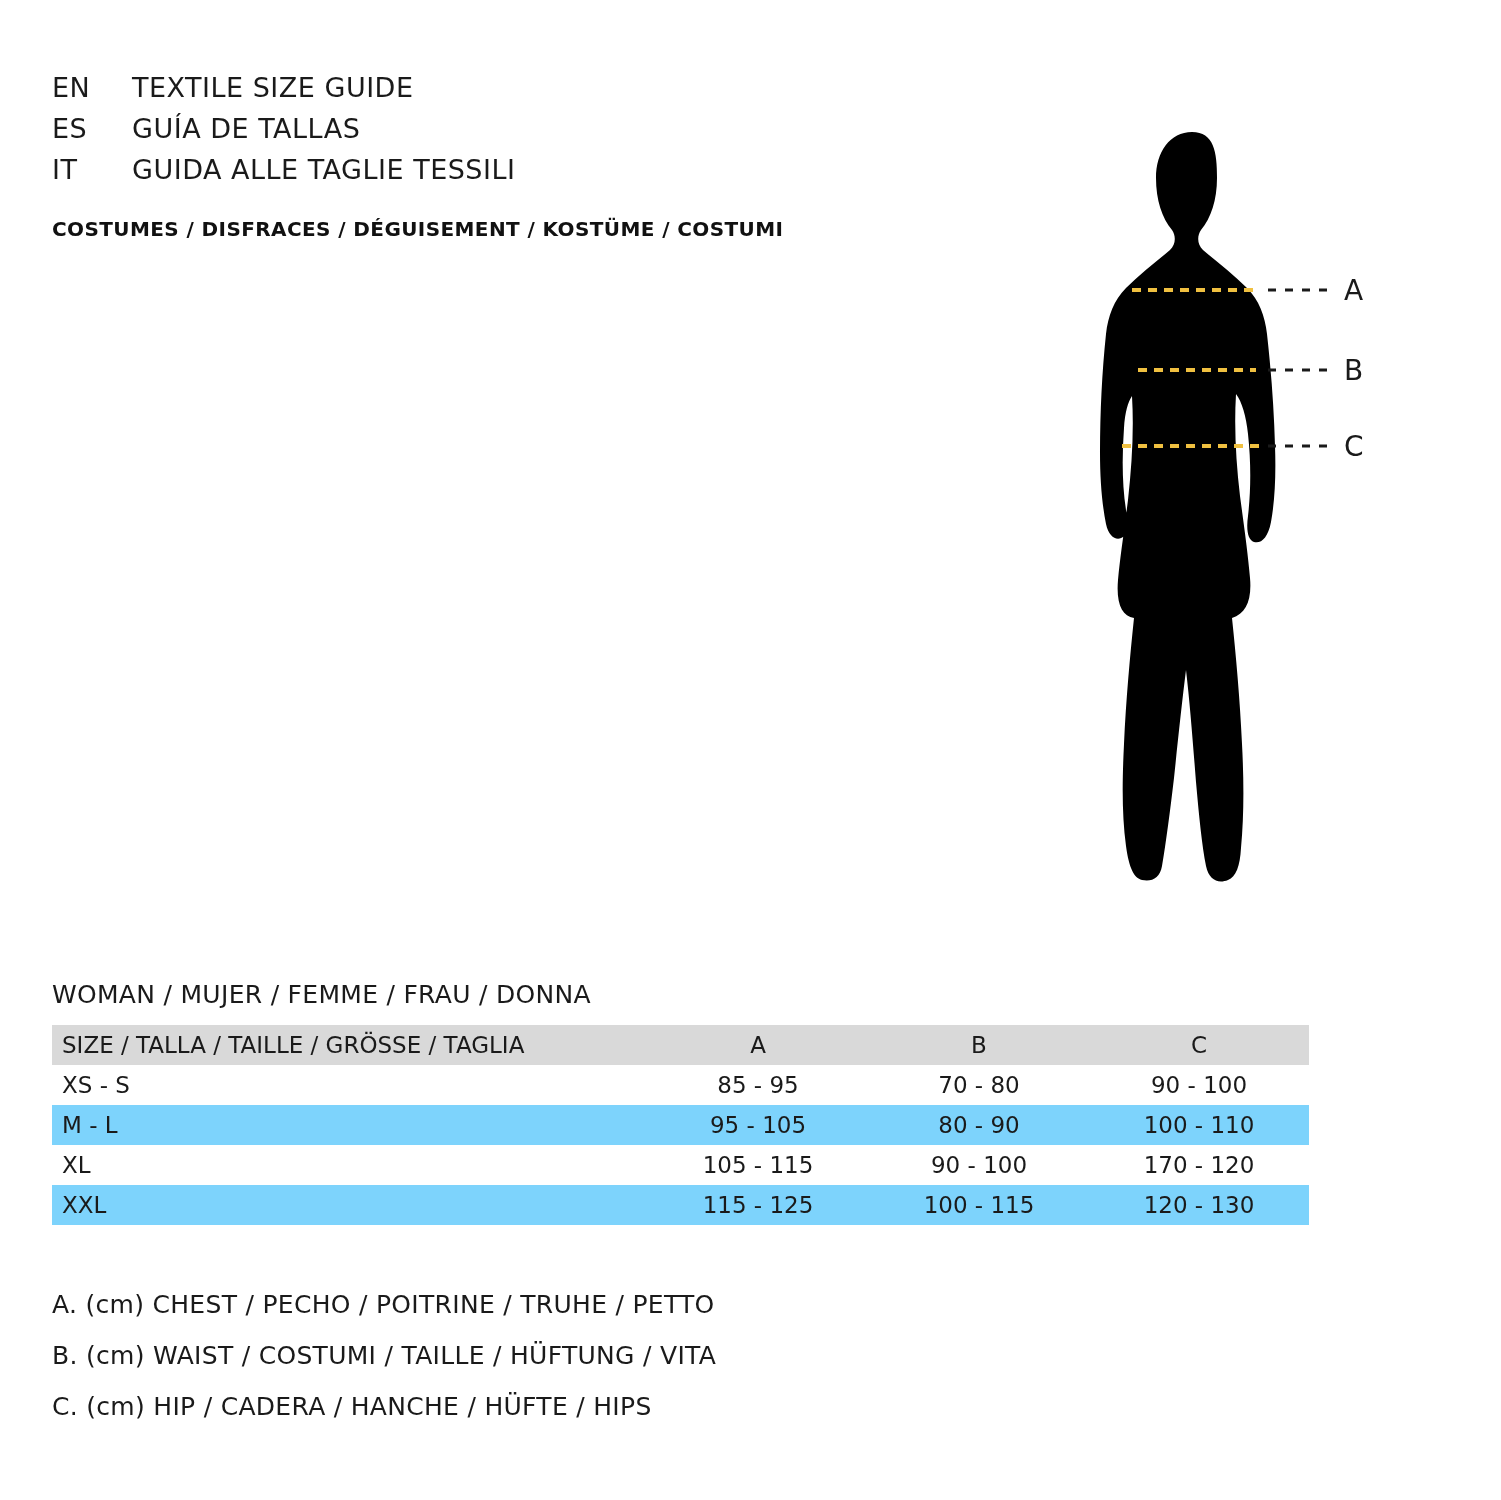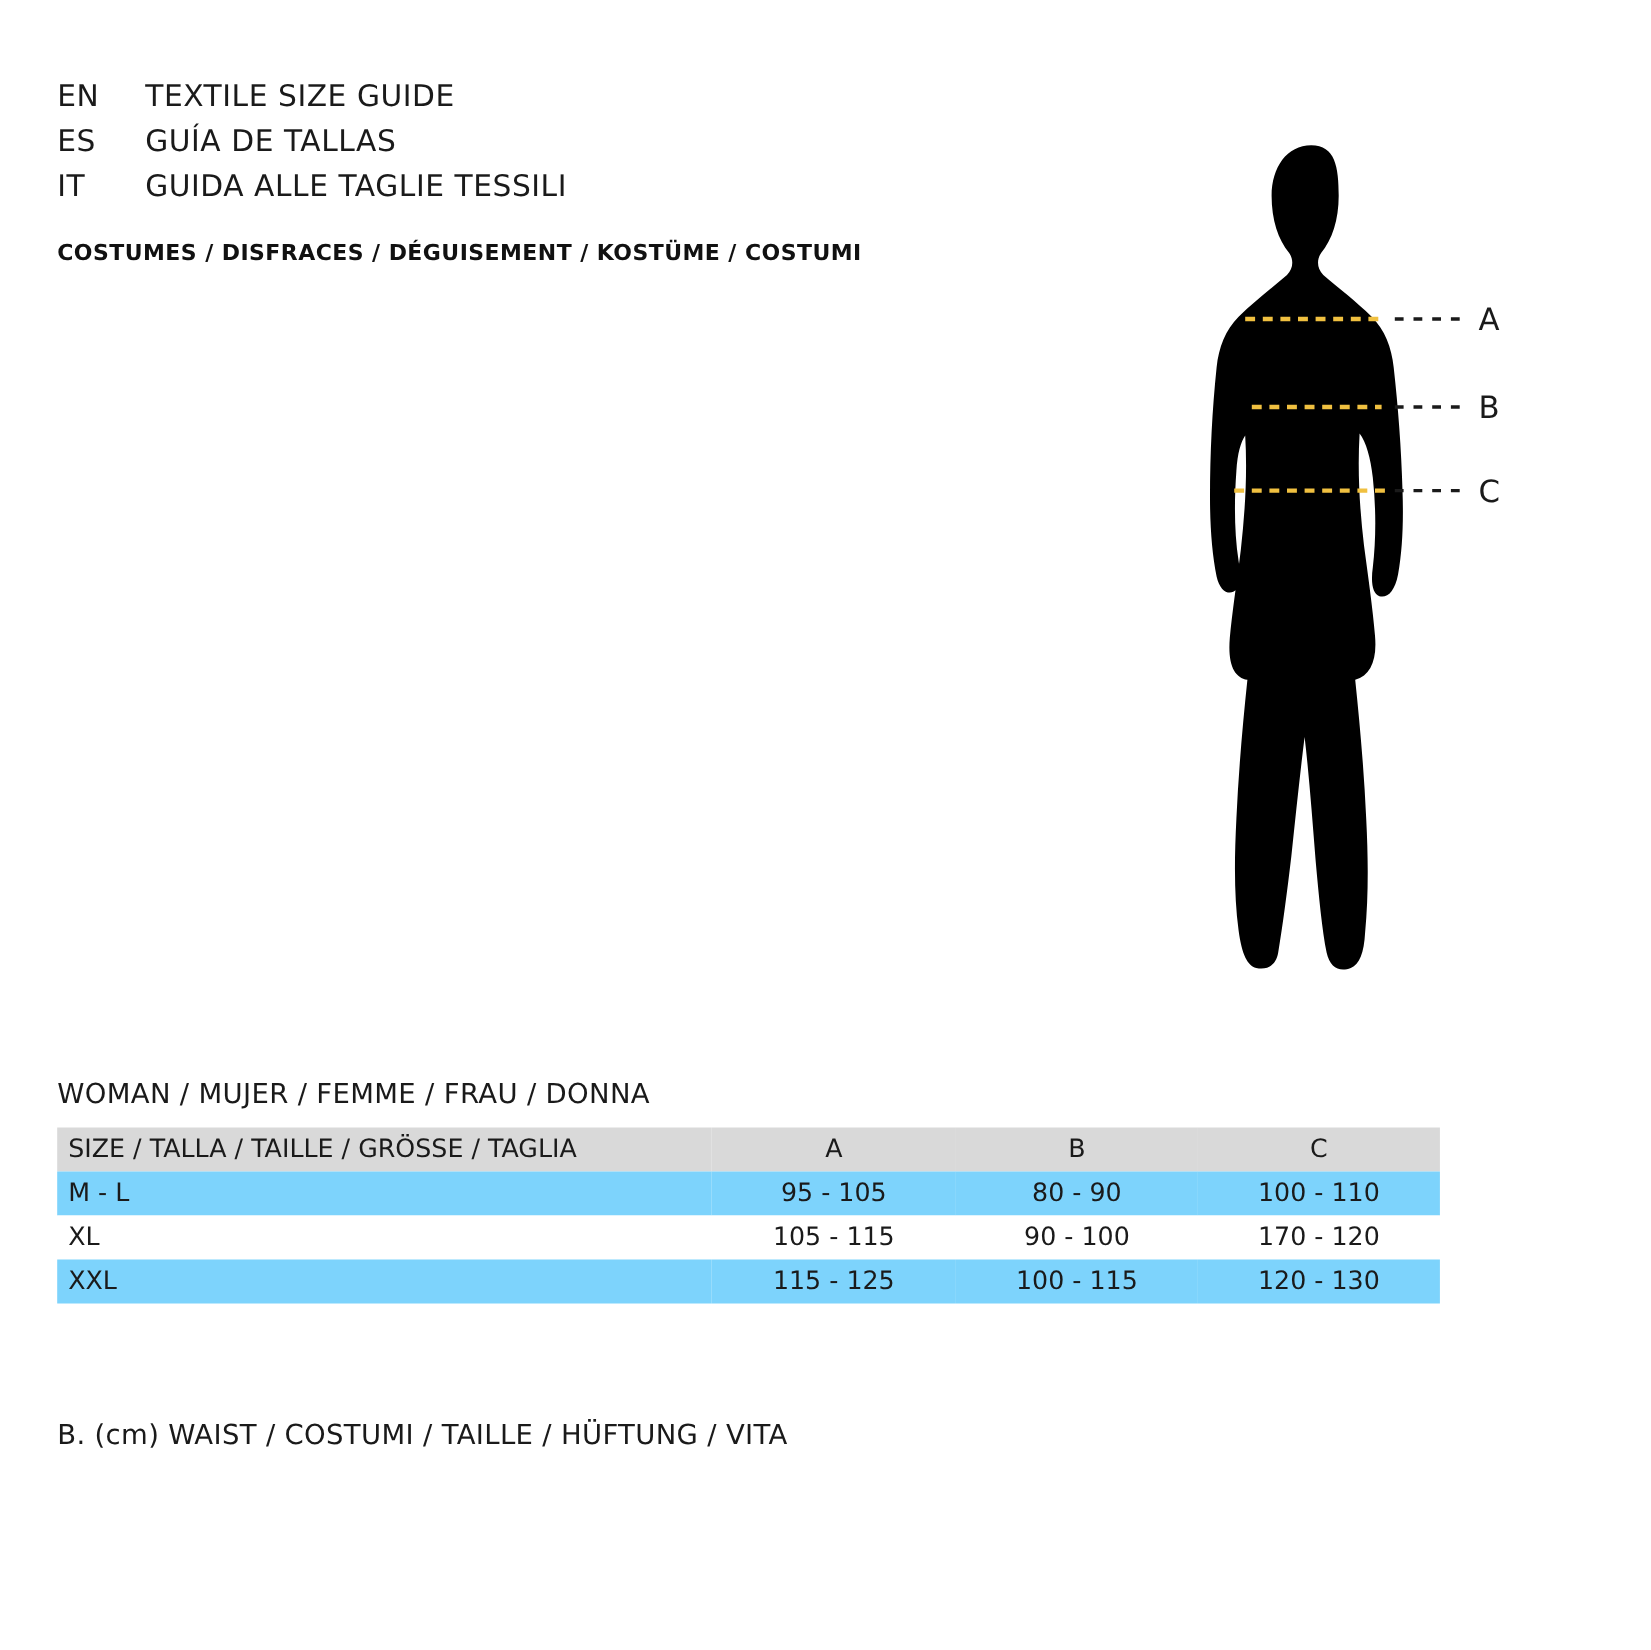--- a/index.html
+++ b/index.html
@@ -224,20 +224,26 @@
     </colgroup>
     <thead>
       <tr>
         <th>SIZE / TALLA / TAILLE / GRÖSSE / TAGLIA</th>
         <th class="col-measure">A</th>
         <th class="col-measure">B</th>
         <th class="col-measure">C</th>
       </tr>
     </thead>
     <tbody>
+      <tr class="row-odd">
+        <td>XS - S</td>
+        <td class="col-measure">85 - 95</td>
+        <td class="col-measure">70 - 80</td>
+        <td class="col-measure">90 - 100</td>
+      </tr>
       <tr class="row-even">
         <td>M - L</td>
         <td class="col-measure">95 - 105</td>
         <td class="col-measure">80 - 90</td>
         <td class="col-measure">100 - 110</td>
       </tr>
       <tr class="row-odd">
         <td>XL</td>
         <td class="col-measure">105 - 115</td>
         <td class="col-measure">90 - 100</td>
@@ -247,14 +253,16 @@
         <td>XXL</td>
         <td class="col-measure">115 - 125</td>
         <td class="col-measure">100 - 115</td>
         <td class="col-measure">120 - 130</td>
       </tr>
     </tbody>
   </table>
 </div>
 
 <div class="legend">
+  <div class="legend-line">A. (cm) CHEST / PECHO / POITRINE / TRUHE / PETTO</div>
   <div class="legend-line">B. (cm) WAIST / COSTUMI / TAILLE / HÜFTUNG / VITA</div>
+  <div class="legend-line">C. (cm) HIP / CADERA / HANCHE / HÜFTE / HIPS</div>
 </div>
 
 </body></html>

